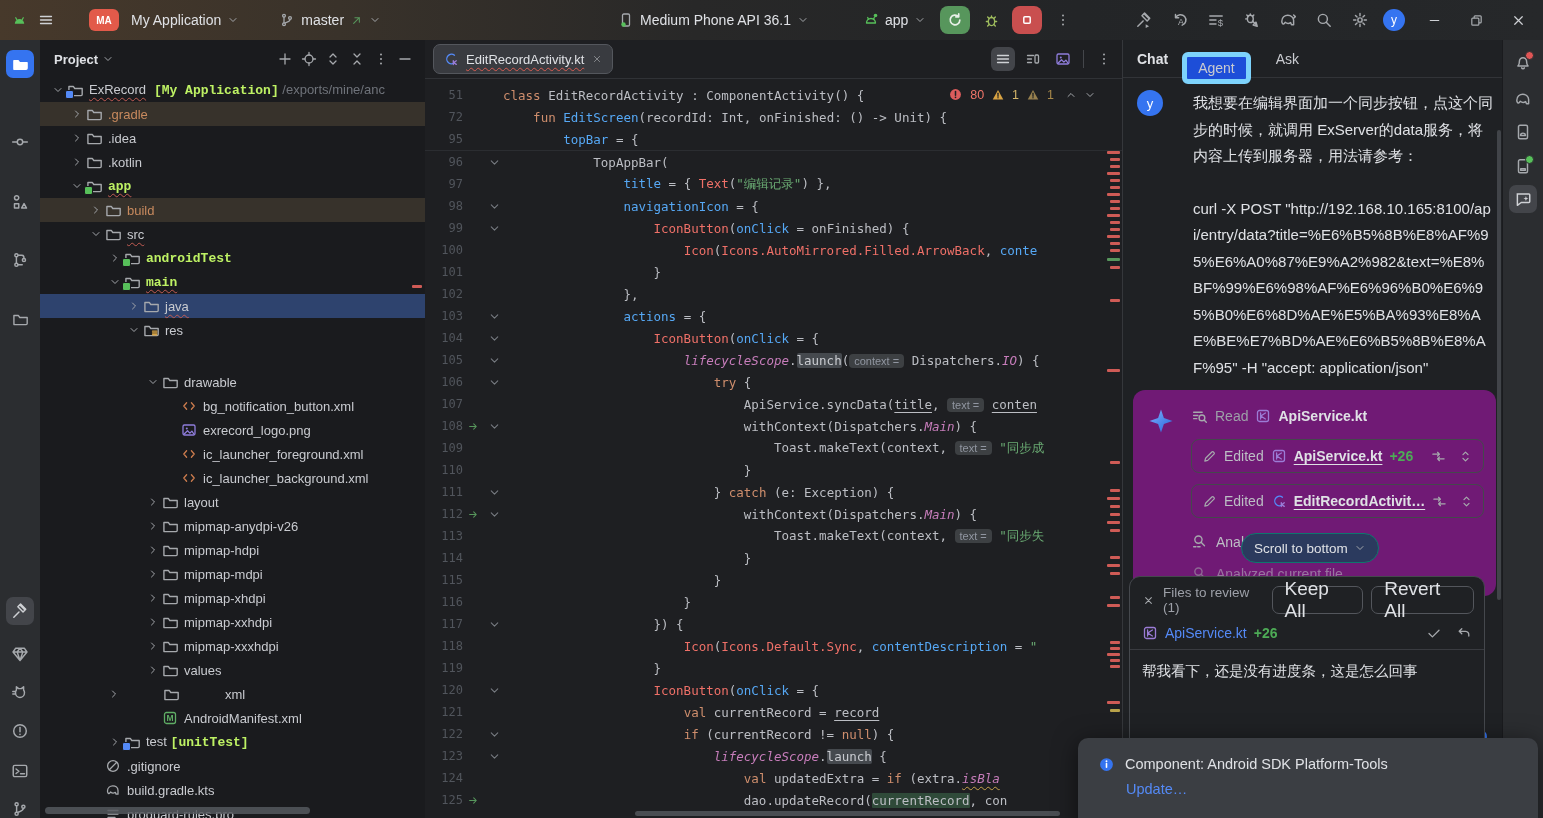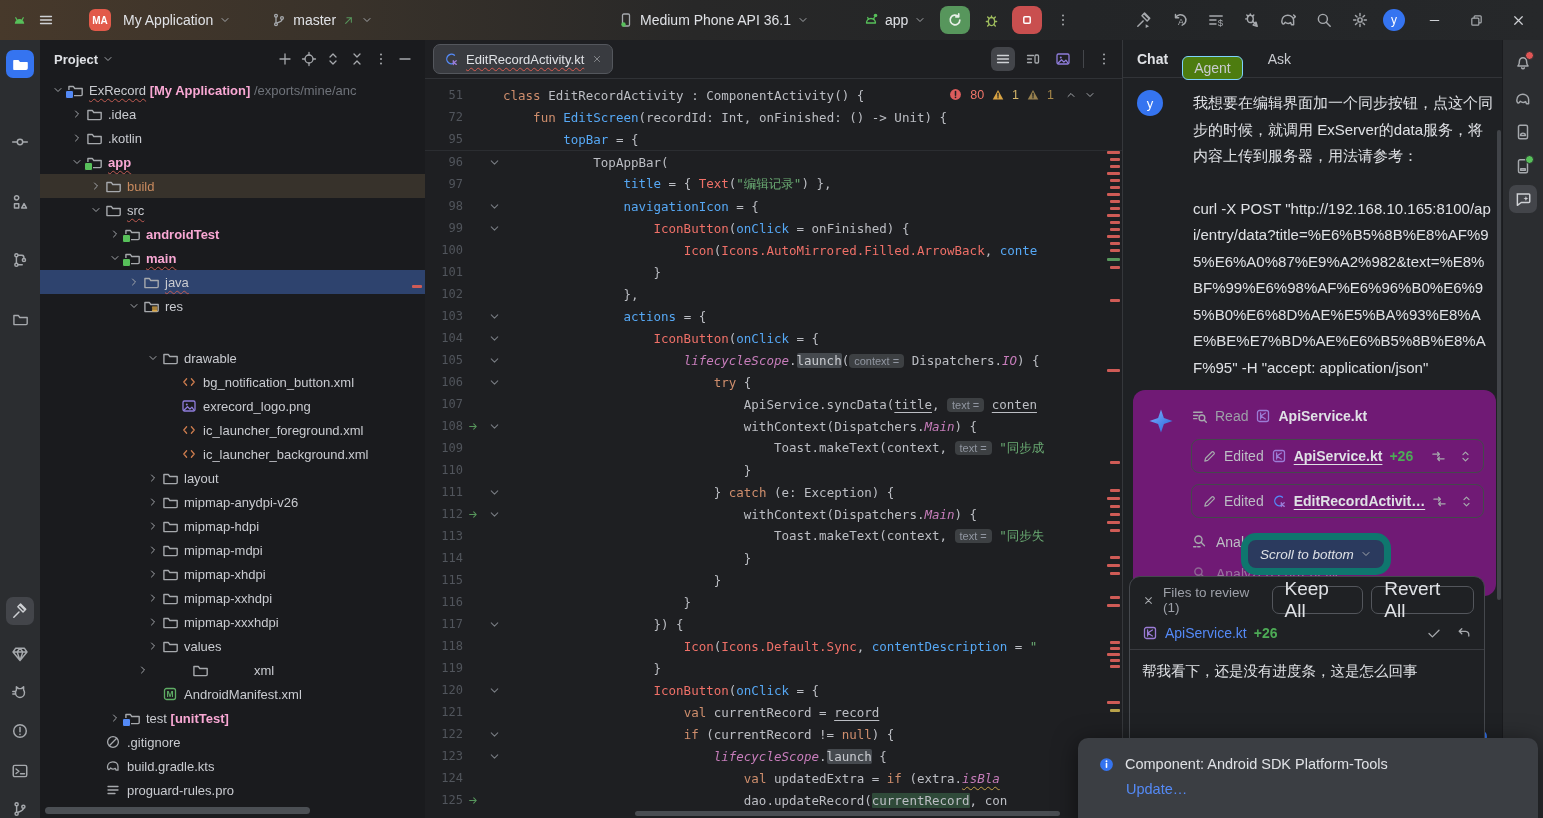--- a/index.html
+++ b/index.html
@@ -5,21 +5,21 @@
   html,body{margin:0;padding:0;background:#101113;font-family:"Liberation Sans",sans-serif;-webkit-font-smoothing:antialiased;}
   .app{position:relative;width:1543px;height:818px;overflow:hidden;background:#1e1f22;color:#bcbec4;font-size:13px;}
   
   .titlebar{position:absolute;left:0;top:0;width:1543px;height:40px;display:flex;align-items:center;
     background:linear-gradient(to right,#47392b 0%,#39322a 22%,#282828 45%,#232527 70%,#26282a 100%);}
   .tb-left{display:flex;align-items:center;gap:6px;padding-left:12px;width:600px;}
   .tb-center{display:flex;align-items:center;gap:8px;}
   .tb-right{display:flex;align-items:center;gap:10px;margin-left:auto;padding-right:12px;}
   .tbtn{display:flex;align-items:center;justify-content:center;width:26px;height:26px;border-radius:6px;cursor:pointer;}
   .chip{display:flex;align-items:center;gap:6px;color:#dfe1e5;font-size:14px;cursor:pointer;padding:3px 6px;border-radius:6px;}
-  .ma-badge{width:22px;height:22px;border-radius:6px;background:#e25a4a;color:#fff;font-size:10px;font-weight:bold;display:flex;align-items:center;justify-content:center;}
+  .ma-badge{width:30px;height:22px;border-radius:6px;background:#e25a4a;color:#fff;font-size:10px;font-weight:bold;display:flex;align-items:center;justify-content:center;}
   .runbtn{width:30px;height:28px;border-radius:8px;background:#57965c;display:flex;align-items:center;justify-content:center;cursor:pointer;}
   .stopbtn{width:30px;height:28px;border-radius:8px;background:#c94f4f;display:flex;align-items:center;justify-content:center;cursor:pointer;}
   .avatar{width:22px;height:22px;border-radius:50%;background:#3574f0;color:#fff;font-size:12px;display:flex;align-items:center;justify-content:center;cursor:pointer;}
   
   .leftbar{position:absolute;left:0;top:40px;width:40px;height:778px;background:#2b2d30;border-right:1px solid #1a1b1e;}
   .rightbar{position:absolute;right:0;top:40px;width:40px;height:778px;background:#2b2d30;border-left:1px solid #1a1b1e;}
   .lbtn{position:absolute;left:6px;width:28px;height:28px;border-radius:7px;display:flex;align-items:center;justify-content:center;cursor:pointer;}
   .lbtn.sel{background:#3574f0;}
   .lbtn.act{background:#43454a;}
   
@@ -29,21 +29,21 @@
   .phead .spacer{flex:1;}
   .phead .tbtn{width:24px;height:24px;}
   .ptree{position:relative;}
   .trow{height:24px;display:flex;align-items:center;white-space:nowrap;cursor:pointer;}
   .trow.hl{background:#37322b;}
   .trow.sel{background:#2e436e;}
   .tchev{width:16px;display:flex;justify-content:center;flex-shrink:0;}
   .tico{width:18px;height:18px;position:relative;margin-right:5px;flex-shrink:0;display:flex;align-items:center;justify-content:center;}
   .tbadge{position:absolute;left:-1px;bottom:0px;width:7px;height:7px;border-radius:2px;border:1px solid #1a1b1e;}
   .tlabel{font-size:13px;color:#c9cbd0;}
-  .tlabel .b{font-weight:bold;color:#f9a8d4;}
+  .tlabel .b{font-weight:bold;color:#bef264;font-family:Liberation Mono, monospace;}
   .tlabel .dimp{color:#6f737a;}
   .tlabel .orange{color:#c88a5e;}
   .squig{text-decoration:underline wavy #c15b52 1px;text-underline-offset:3px;}
   .pscroll-h{position:absolute;left:5px;bottom:4px;width:265px;height:7px;border-radius:4px;background:#55585e;opacity:.85;}
   .pmark{position:absolute;right:3px;width:10px;height:3px;background:#cf5b56;border-radius:1px;}
   
   .editor{position:absolute;left:425px;top:40px;width:697px;height:778px;background:#1e1f22;overflow:hidden;}
   .tabbar{height:38px;display:flex;align-items:center;border-bottom:1px solid #303236;padding:0 6px;}
   .tab{display:flex;align-items:center;gap:7px;background:#393b40;border:1px solid #54575d;border-radius:7px;height:28px;padding:0 9px;margin-left:2px;cursor:pointer;}
   .tabname{color:#dfe1e5;font-size:13px;text-decoration:underline wavy #d75c52 1px;text-underline-offset:3px;}
@@ -74,37 +74,37 @@
   .inspect{position:absolute;top:8px;right:26px;display:flex;align-items:center;gap:7px;font-size:12.5px;}
   .inspect .cnt-e{color:#f0756a;}
   .inspect .cnt-w{color:#d6b66a;}
   .inspect .cnt-w2{color:#a8894a;}
   .escroll-h{position:absolute;left:210px;bottom:3px;width:425px;height:5px;border-radius:3px;background:#4a4d52;}
   
   .chat{position:absolute;left:1122px;top:40px;width:381px;height:778px;background:#1f2124;border-left:1px solid #35373b;}
   .chathead{height:37px;display:flex;align-items:center;gap:14px;padding:0 14px;border-bottom:1px solid #323438;}
   .chattitle{font-weight:bold;color:#dfe1e5;font-size:14px;}
   .chattab{color:#c9cbd0;font-size:14px;padding:3px 11px;border-radius:6px;cursor:pointer;}
-  .chattab.sel{border:1px solid #7dd3fc;background:#4d7c0f;margin-top:19px;}
+  .chattab.sel{border:5px solid #7dd3fc;background:#1d4ed8;margin-top:19px;}
   .msg{display:flex;padding:12px 10px 0 14px;}
   .msg .mavatar{width:26px;height:26px;border-radius:50%;background:#3574f0;color:#fff;display:flex;align-items:center;justify-content:center;font-size:13px;flex-shrink:0;margin-right:12px;}
   .msgbody{color:#dfe1e5;font-size:15px;line-height:26.5px;width:300px;word-break:break-all;margin-left:18px;}
   .msgbody .gap{height:26px;}
   .aicard{position:relative;margin:9px 8px 0 10px;background:#701a75;border-radius:12px;height:206px;}
   .sparkle{position:absolute;left:15px;top:18px;}
   .aicontent{margin-left:58px;padding-top:14px;padding-right:12px;}
   .readrow{display:flex;align-items:center;gap:7px;height:24px;color:#9da0a8;font-size:14px;}
   .readrow .fname{color:#dfe1e5;font-weight:bold;}
   .editcard{margin-top:11px;height:32px;border:1px solid #45484d;border-radius:8px;display:flex;align-items:center;gap:7px;padding:0 10px;cursor:pointer;}
   .editcard .elab{color:#bcbec4;font-size:14px;}
   .editcard .fname{color:#dfe1e5;font-weight:bold;text-decoration:underline;text-underline-offset:3px;font-size:14px;}
   .plus-green{color:#4dab56;font-weight:bold;font-size:14px;}
   .ecicons{margin-left:auto;display:flex;gap:12px;align-items:center;}
   .anrow{display:flex;align-items:center;gap:8px;margin-top:15px;color:#bcbec4;font-size:14px;}
-  .scrollpill{position:absolute;left:118px;top:493px;height:28px;padding:0 12px;border-radius:15px;background:#2b3a5e;border:7px solid #0f766e;display:flex;align-items:center;gap:6px;color:#dfe1e5;font-size:13.5px;cursor:pointer;z-index:3;font-style:italic;}
+  .scrollpill{position:absolute;left:118px;top:493px;height:28px;padding:0 12px;border-radius:15px;background:#2b3a5e;border:1px solid #0f766e;display:flex;align-items:center;gap:6px;color:#dfe1e5;font-size:13.5px;cursor:pointer;z-index:3;}
   .review{position:absolute;left:6px;top:536px;width:354px;height:260px;border:1px solid #45484d;border-radius:11px;background:#1f2124;z-index:2;}
   .revhead{display:flex;align-items:center;gap:8px;padding:8px 10px 4px 12px;}
   .revtitle{color:#9da0a8;font-size:13.5px;}
   .revbtn{margin-left:auto;border:1px solid #53565c;border-radius:7px;height:26px;padding:0 12px;display:flex;align-items:center;color:#dfe1e5;font-size:19px;cursor:pointer;}
   .revbtn+.revbtn{margin-left:0;}
   .revfile{display:flex;align-items:center;gap:7px;padding:6px 12px 8px 12px;border-bottom:1px solid #393b40;}
   .revfile .fname{color:#548af7;font-size:14px;}
   .revinput{padding:12px 12px;color:#dfe1e5;font-size:14.5px;}
   .sendbtn{position:absolute;left:318px;top:688px;width:46px;height:18px;border-radius:9px;background:#3574f0;z-index:2;cursor:pointer;}
   .chatscroll{position:absolute;right:3px;top:90px;width:4px;height:470px;border-radius:2px;background:#4a4d52;opacity:.8;}
@@ -410,20 +410,33 @@
             </svg>
           </span>
           <span class="tico">
             <svg width="17" height="17" viewBox="0 0 16 16" fill="none" stroke="#a6a9ad" stroke-width="1.3" stroke-linecap="round" stroke-linejoin="round">
               <path d="M1.8 12.8V4.2h4.1l1.4 1.9h7v5.7a1 1 0 01-1 1h-10.5a1 1 0 01-1-1z"></path>
             </svg>
             <span class="tbadge" style="background: rgb(84, 138, 247);"></span>
           </span>
           <span class="tlabel"><span class="squig">ExRecord</span><span class="b"> [My Application]</span><span class="dimp"> /exports/mine/anc</span></span>
         </div>
+        <div class="trow hl" style="padding-left: 29px;">
+          <span class="tchev">
+            <svg width="12" height="12" viewBox="0 0 16 16" fill="none" stroke="#a6a9ad" stroke-width="1.3" stroke-linecap="round" stroke-linejoin="round">
+              <path d="M6 4l4 4-4 4"></path>
+            </svg>
+          </span>
+          <span class="tico">
+            <svg width="17" height="17" viewBox="0 0 16 16" fill="none" stroke="#a6a9ad" stroke-width="1.3" stroke-linecap="round" stroke-linejoin="round">
+              <path d="M1.8 12.8V4.2h4.1l1.4 1.9h7v5.7a1 1 0 01-1 1h-10.5a1 1 0 01-1-1z"></path>
+            </svg>
+          </span>
+          <span class="tlabel"><span class="orange">.gradle</span></span>
+        </div>
         <div class="trow" style="padding-left: 29px;">
           <span class="tchev">
             <svg width="12" height="12" viewBox="0 0 16 16" fill="none" stroke="#a6a9ad" stroke-width="1.3" stroke-linecap="round" stroke-linejoin="round">
               <path d="M6 4l4 4-4 4"></path>
             </svg>
           </span>
           <span class="tico">
             <svg width="17" height="17" viewBox="0 0 16 16" fill="none" stroke="#a6a9ad" stroke-width="1.3" stroke-linecap="round" stroke-linejoin="round">
               <path d="M1.8 12.8V4.2h4.1l1.4 1.9h7v5.7a1 1 0 01-1 1h-10.5a1 1 0 01-1-1z"></path>
             </svg>
@@ -686,21 +699,21 @@
               <path d="M6 4l4 4-4 4"></path>
             </svg>
           </span>
           <span class="tico">
             <svg width="17" height="17" viewBox="0 0 16 16" fill="none" stroke="#a6a9ad" stroke-width="1.3" stroke-linecap="round" stroke-linejoin="round">
               <path d="M1.8 12.8V4.2h4.1l1.4 1.9h7v5.7a1 1 0 01-1 1h-10.5a1 1 0 01-1-1z"></path>
             </svg>
           </span>
           <span class="tlabel"><span class="">values</span></span>
         </div>
-        <div class="trow" style="padding-left: 95px; gap: 40px;">
+        <div class="trow" style="padding-left: 66px; gap: 40px;">
           <span class="tchev">
             <svg width="12" height="12" viewBox="0 0 16 16" fill="none" stroke="#a6a9ad" stroke-width="1.3" stroke-linecap="round" stroke-linejoin="round">
               <path d="M6 4l4 4-4 4"></path>
             </svg>
           </span>
           <span class="tico">
             <svg width="17" height="17" viewBox="0 0 16 16" fill="none" stroke="#a6a9ad" stroke-width="1.3" stroke-linecap="round" stroke-linejoin="round">
               <path d="M1.8 12.8V4.2h4.1l1.4 1.9h7v5.7a1 1 0 01-1 1h-10.5a1 1 0 01-1-1z"></path>
             </svg>
           </span>

